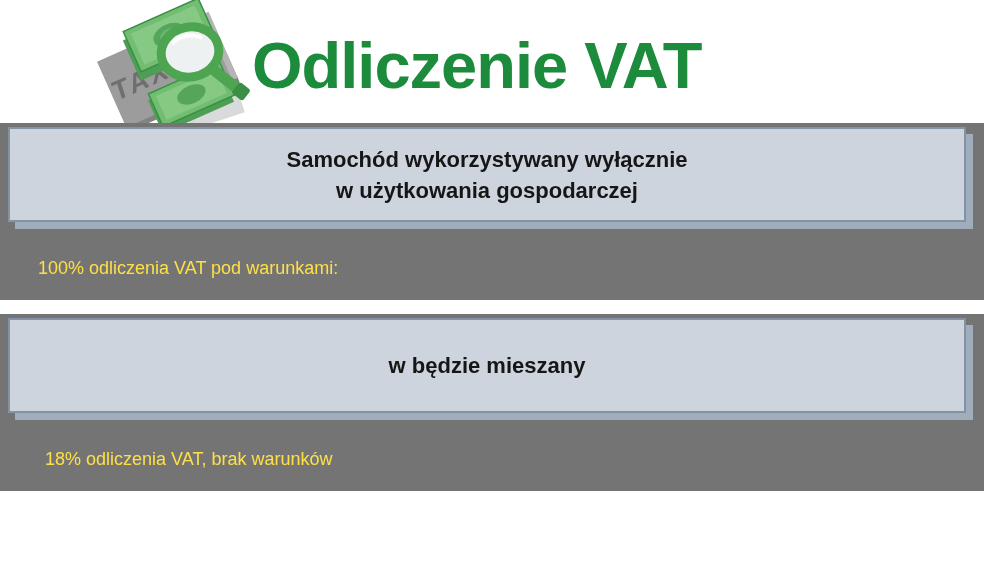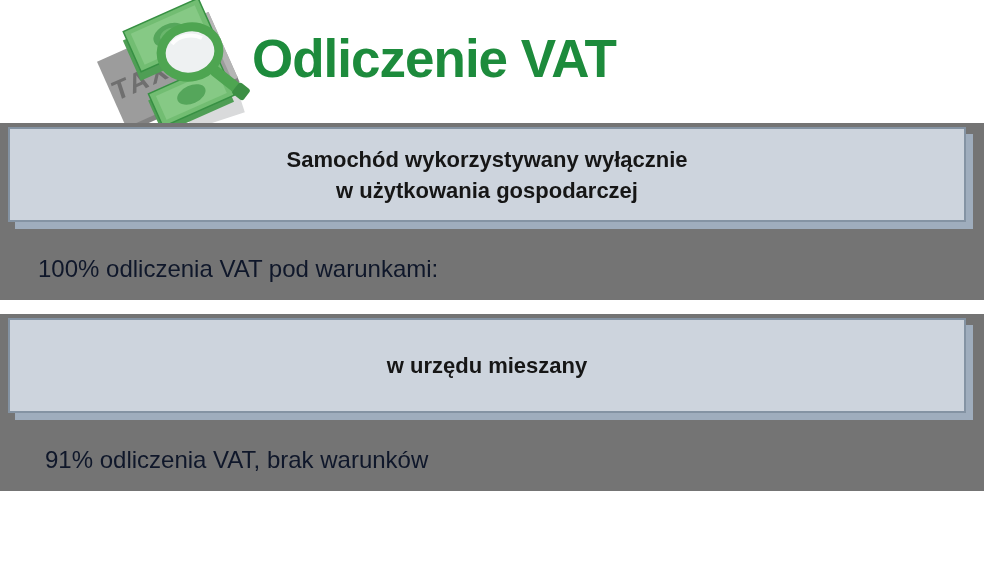--- a/index.html
+++ b/index.html
@@ -12,21 +12,21 @@
   }
 
   .header-area { position: absolute; left: 0; top: 0; width: 984px; height: 123px; }
 
   .tax-icon { position: absolute; left: 72px; top: 0; width: 180px; height: 124px; }
 
   .page-title {
     position: absolute;
     left: 252px;
     top: 28px;
-    font-size: 53px;
+    font-size: 65px;
     font-weight: 800;
     letter-spacing: -1px;
     color: #1d8b3c;
     white-space: nowrap;
   }
 
   .panels {
     position: absolute;
     left: 0; top: 123px;
     width: 984px; height: 368px;
@@ -53,23 +53,23 @@
     align-items: center;
     text-align: center;
     font-weight: bold;
     font-size: 22px;
     line-height: 31px;
     color: #161616;
   }
 
   .panel-body {
     margin: 33px 28px 0 38px;
-    font-size: 24px;
+    font-size: 18px;
     line-height: 27px;
-    color: #0f172a;
+    color: #fde047;
   }
 
   .bullet-list {
     list-style: none;
     margin-top: 1px;
     width: 352px;
   }
   .bullet-list li {
     position: relative;
     padding-left: 36px;
@@ -136,20 +136,20 @@
       <div>Samochód wykorzystywany wyłącznie</div>
       <div>w użytkowania gospodarczej</div>
     </div>
     <div class="panel-body">
       <div>100% odliczenia VAT pod warunkami:</div>
     </div>
   </div>
 
   <div class="panel">
     <div class="panel-header">
-      <div>w urzędu mieszany</div>
+      <div>w będzie mieszany</div>
     </div>
     <div class="panel-body panel-body--right">
-      <div>91% odliczenia VAT, brak warunków</div>
+      <div>18% odliczenia VAT, brak warunków</div>
     </div>
   </div>
 
 </div>
 
 </body></html>

